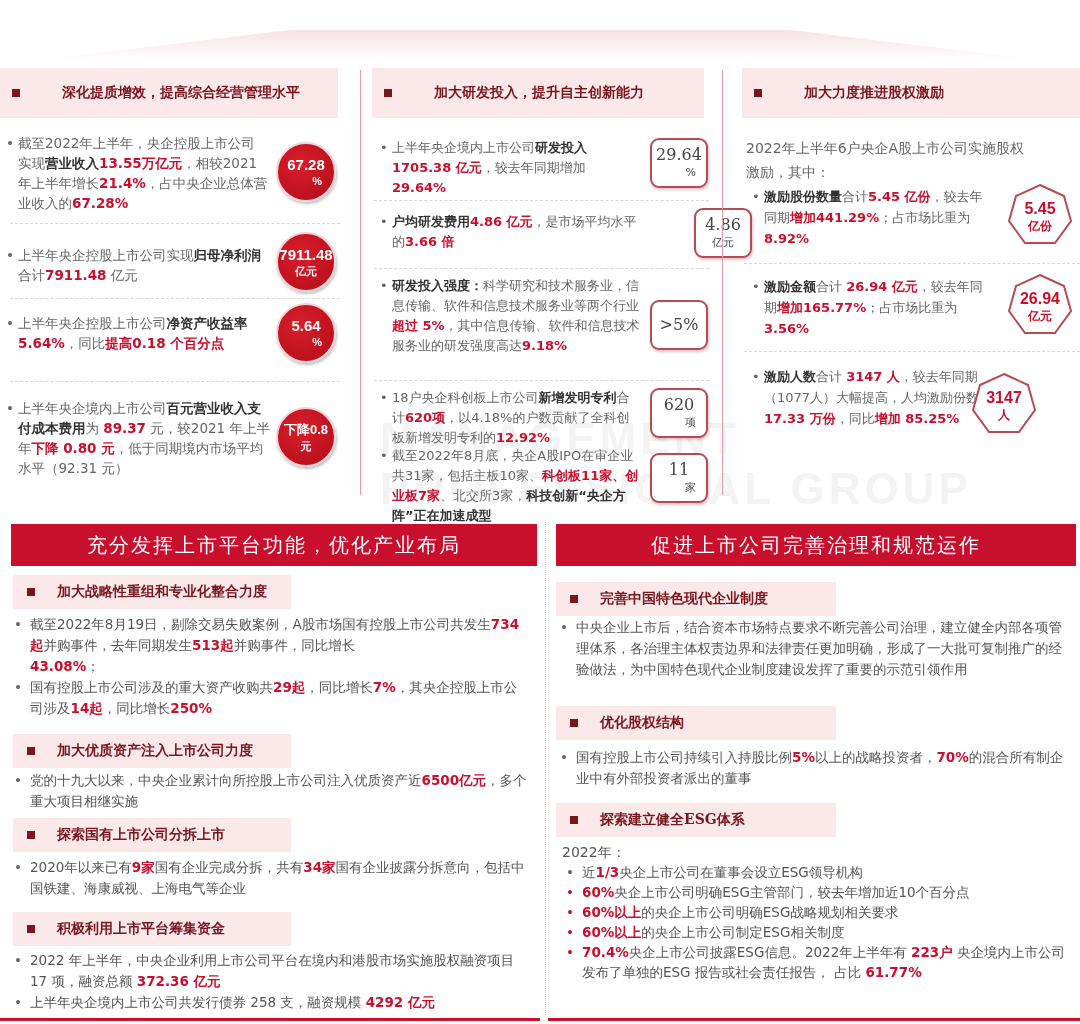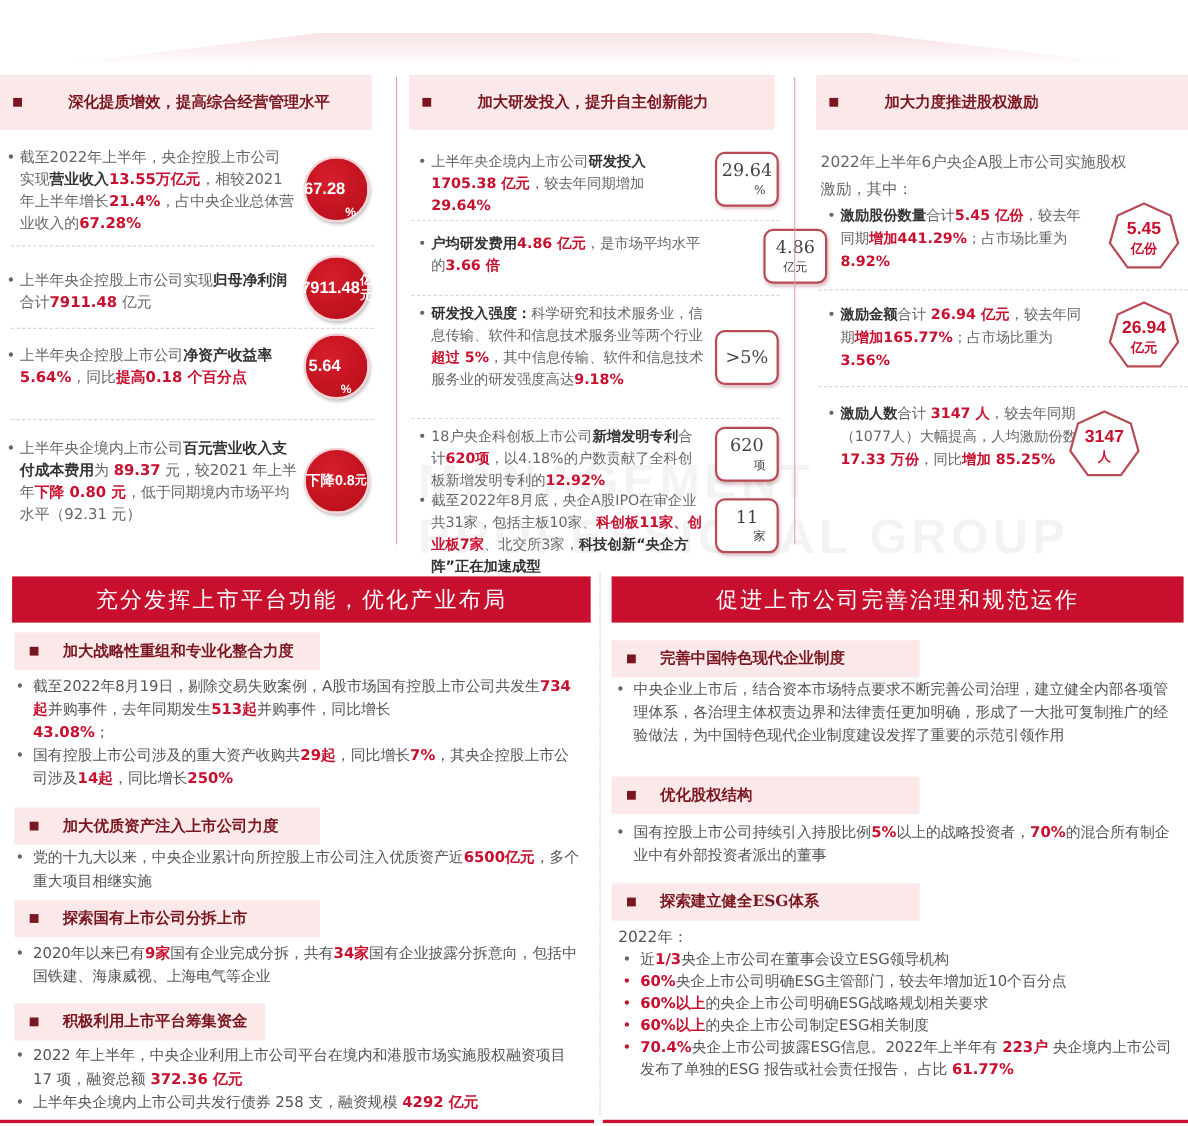--- a/index.html
+++ b/index.html
@@ -25,21 +25,21 @@
   .vline { position: absolute; width: 1px; background: #e2a0a6; z-index: 1; }
 
   .item { position: relative; font-size: 13px; line-height: 20px; color: #666; }
   .item .bullet { position: absolute; left: 0; top: 0; color: #666; }
   .item .txt { padding-left: 12px; }
   .b { font-weight: bold; color: #333; }
   .r { font-weight: bold; color: #c8102e; }
   .sep { border-top: 1px dashed #d8d8d8; }
 
   .circle { position: absolute; width: 60px; height: 60px; border-radius: 50%; background: radial-gradient(circle at 40% 35%, #d81e2c, #b30c18);
-    color: #fff; font-weight: bold; display: flex; flex-direction: row; align-items: center; justify-content: center; text-align: center;
+    color: #fff; font-weight: bold; display: flex; flex-direction: column; align-items: center; justify-content: center; text-align: center;
     box-shadow: 1px 2px 3px rgba(0,0,0,0.25); border: 2px solid #f4d3d5; font-family: "Liberation Sans", sans-serif; }
   .circle .v { font-size: 15px; line-height: 18px; }
   .circle .u { font-size: 11px; line-height: 14px; align-self: flex-end; margin-right: 12px; }
   .circle .u.c { align-self: center; margin-right: 0; }
 
   .rbox { position: absolute; width: 58px; height: 50px; border: 2px solid #b84a55; border-radius: 9px; background: #fff;
     box-shadow: 1px 2px 3px rgba(120,20,30,0.25); display: flex; flex-direction: column; align-items: center; justify-content: center;
     font-family: "DejaVu Serif", serif; color: #444; }
   .rbox .v { font-size: 16px; line-height: 20px; }
   .rbox .u { font-size: 11px; line-height: 16px; align-self: flex-end; margin-right: 10px; }
@@ -265,21 +265,21 @@
   <span class="sq"></span>
     <span>探索国有上市公司分拆上市</span>
 </div>
 <div class="blk" style="left:10px; top:857px; width:520px;">
   <div class="item">
       <span class="bullet">•</span>
       <div class="txt"><span>2020年以来已有</span><span class="r">9家</span><span>国有企业完成分拆，共有</span><span class="r">34家</span><span>国有企业披露分拆意向，包括中国铁建、海康威视、上海电气等企业</span></div>
     </div>
 </div>
 
-<div class="sub-head" style="left:13px; top:912px; width:228px;">
+<div class="sub-head" style="left:13px; top:912px; width:278px;">
   <span class="sq"></span>
     <span>积极利用上市平台筹集资金</span>
 </div>
 <div class="blk" style="left:10px; top:950px; width:520px;">
   <div class="item">
       <span class="bullet">•</span>
       <div class="txt"><span>2022 年上半年，中央企业利用上市公司平台在境内和港股市场实施股权融资项目 17 项，融资总额 </span><span class="r">372.36 亿元</span></div>
     </div>
   <div class="item">
       <span class="bullet">•</span>

